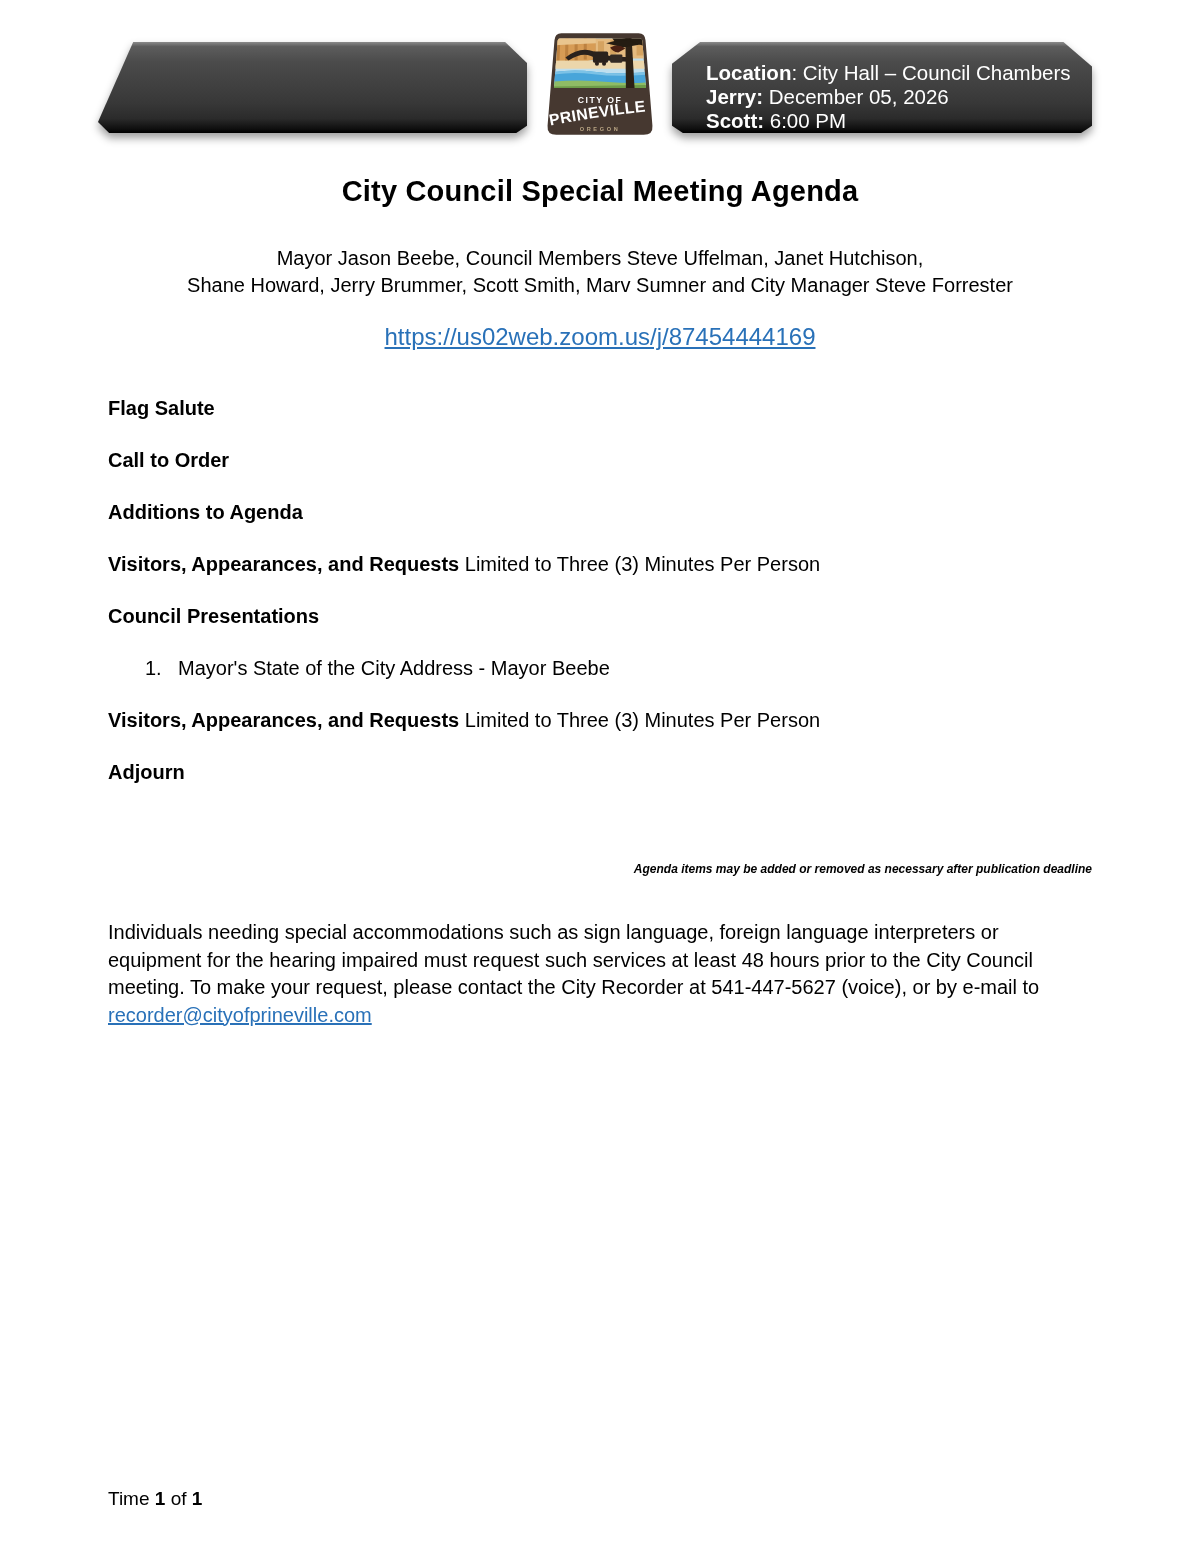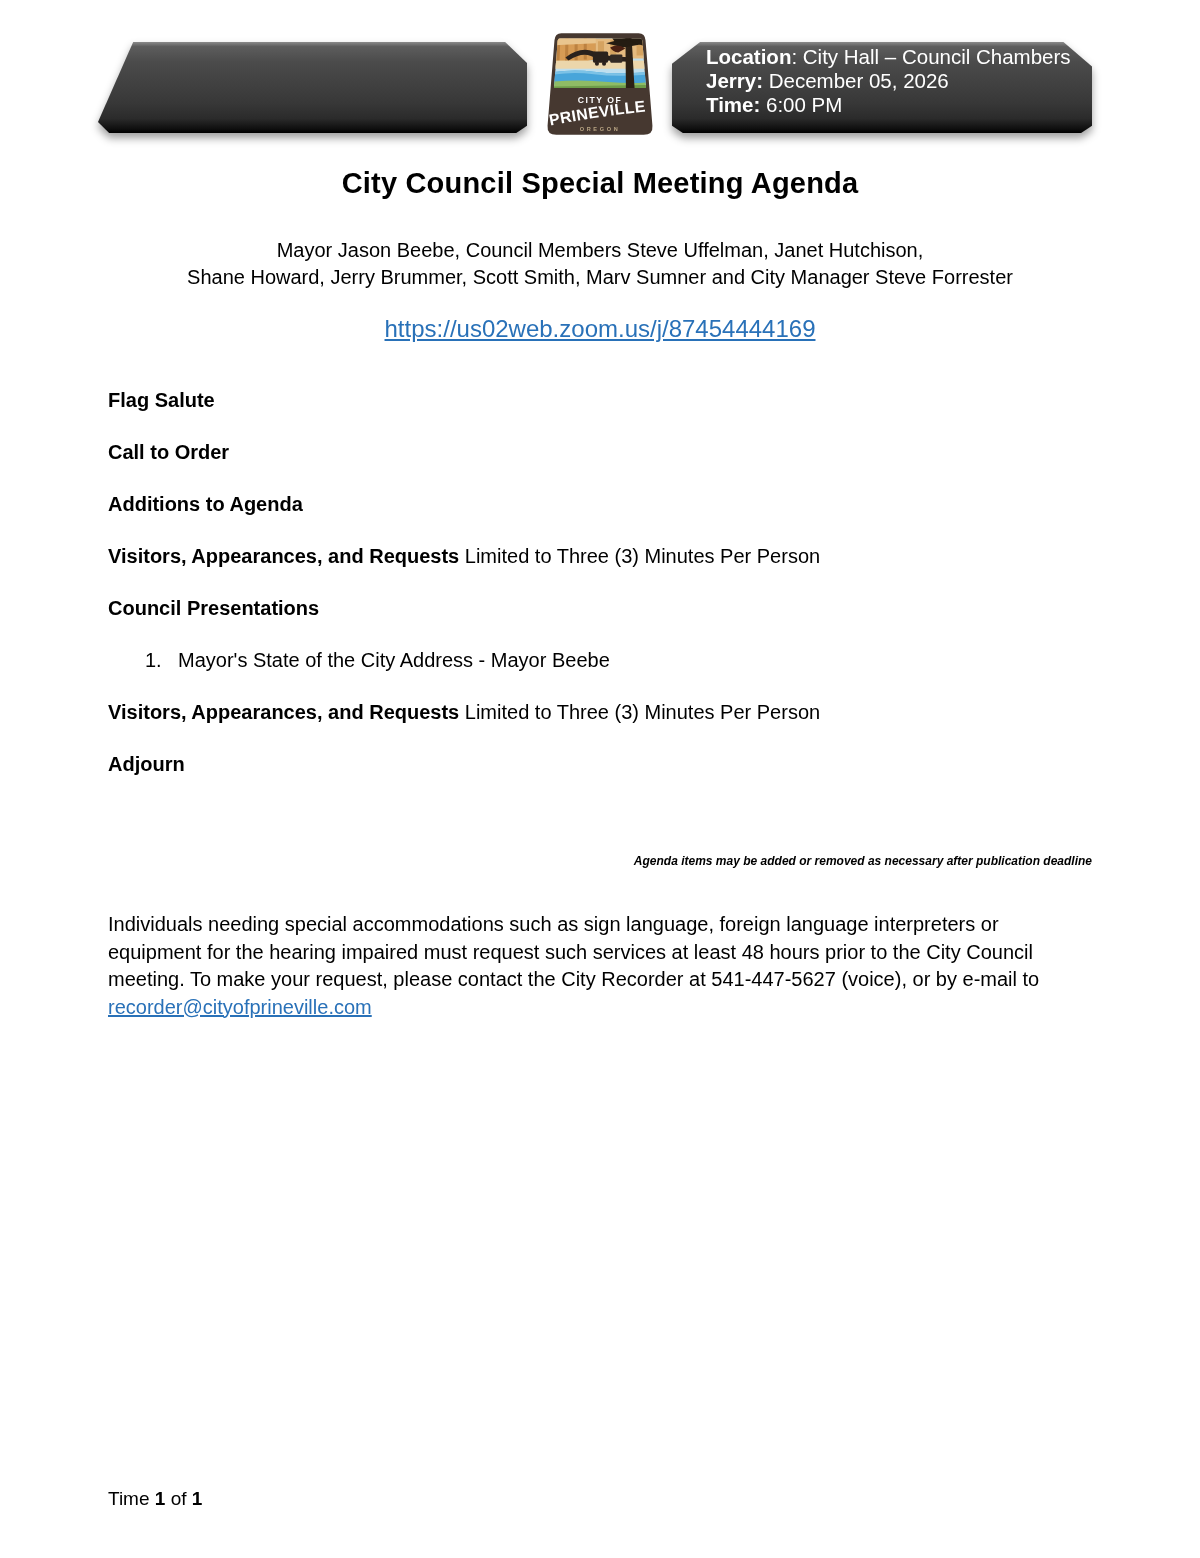--- a/index.html
+++ b/index.html
@@ -25,33 +25,33 @@
   }
   .banner-left-wrap { left: 98px; top: 42px; width: 429px; height: 91px; }
   .banner-left-shape {
     clip-path: polygon(8.2% 0, 94.9% 0, 100% 23%, 100% 92%, 97.5% 100%, 2.6% 100%, 0 88%);
   }
   .banner-right-wrap { left: 672px; top: 42px; width: 420px; height: 91px; }
   .banner-right-shape {
     clip-path: polygon(6.7% 0, 93.2% 0, 100% 27%, 100% 92%, 97.4% 100%, 2.6% 100%, 0 92%, 0 24%);
   }
   .banner-right-shape .banner-text {
-    padding: 3px 0 0 34px;
+    padding: 19px 0 0 34px;
     color: #fff;
     font-size: 20.5px;
     line-height: 24px;
     white-space: nowrap;
   }
   .banner-text b { font-weight: bold; }
 
   
   .logo-box { position: absolute; left: 537px; top: 27px; width: 126px; height: 118px; }
 
   
-  .doc { position: absolute; top: 150px; left: 0; width: 100%; padding: 0 108px; }
+  .doc { position: absolute; top: 158px; left: 0; width: 100%; padding: 0 108px; }
 
   .doc-title {
     text-align: center;
     font-size: 29px;
     font-weight: bold;
     line-height: 34px;
     margin-top: 16px;
     letter-spacing: 0.2px;
   }
   .attendees {
@@ -151,21 +151,21 @@
         </text>
         <text x="62" y="102.5" font-size="5.5" font-weight="bold" fill="#b9a584" text-anchor="middle" letter-spacing="2.6" font-family="Liberation Sans, sans-serif">OREGON</text>
       </svg>
     </div>
 
     <div class="banner-wrap banner-right-wrap">
       <div class="banner banner-right-shape">
         <div class="banner-text">
           <div><b>Location</b><span>: City Hall – Council Chambers</span></div>
           <div><b>Jerry:</b><span> December 05, 2026</span></div>
-          <div><b>Time:</b><span> 6:00 PM</span></div>
+          <div><b>Scott:</b><span> 6:00 PM</span></div>
         </div>
       </div>
     </div>
   </div>
 
   <div class="doc">
 
     <h1 class="doc-title">City Council Special Meeting Agenda</h1>
 
     <div class="attendees">

